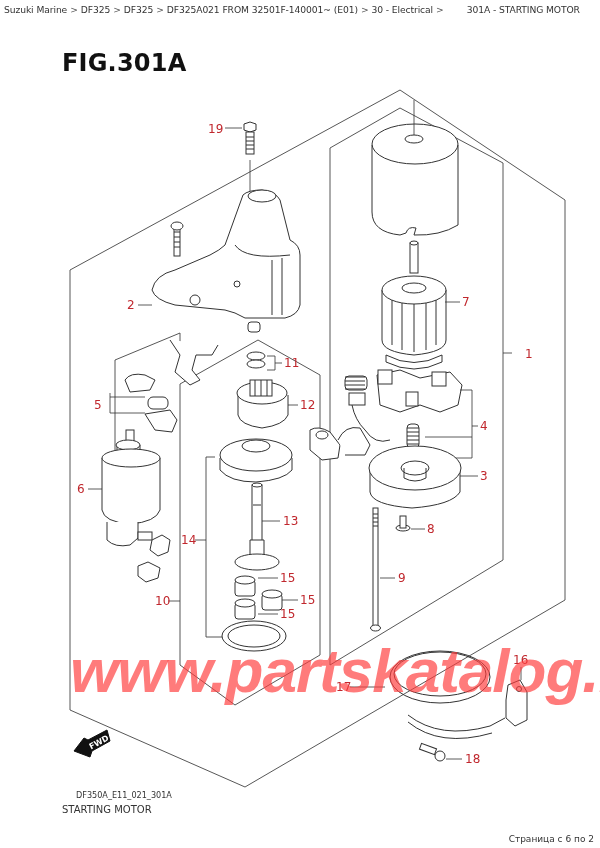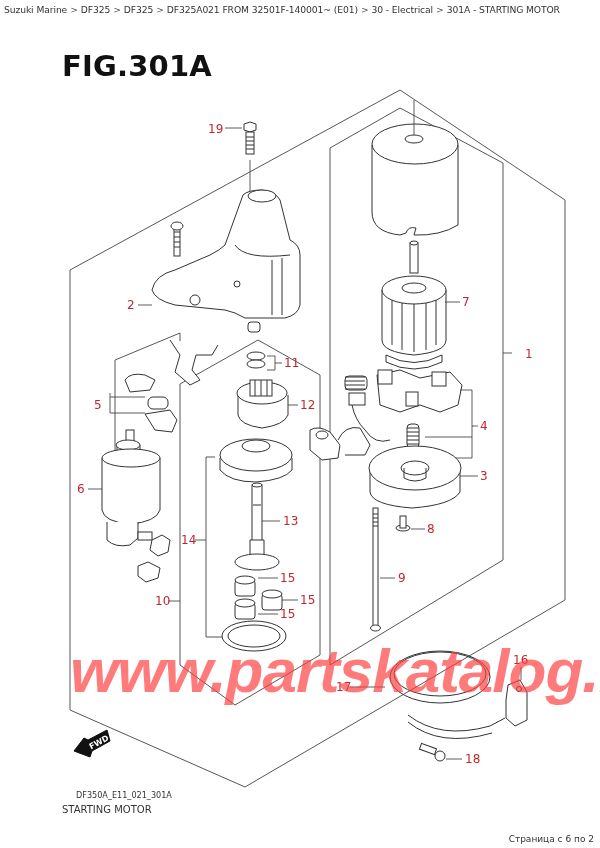--- a/index.html
+++ b/index.html
@@ -2,22 +2,22 @@
 <html><head>
   <meta charset="utf-8">
   <style>
     html, body { margin: 0; padding: 0; background: #ffffff; }
     body { width: 600px; height: 848px; position: relative; overflow: hidden;
            font-family: "DejaVu Sans", "Liberation Sans", sans-serif; color: #222; }
     .breadcrumb { position: absolute; left: 4px; top: 4px; font-size: 9.2px; color: #333;
                   white-space: nowrap; letter-spacing: -0.1px; }
     .breadcrumb .crumb { cursor: pointer; }
     .breadcrumb .sep { padding: 0 3px; color: #555; }
-    .breadcrumb .current { cursor: default; }
-    .fig-title { position: absolute; left: 62px; top: 49px; font-size: 29px; font-weight: bold;
+    .breadcrumb .current { cursor: default; margin-left: 20px; }
+    .fig-title { position: absolute; left: 62px; top: 49px; font-size: 24px; font-weight: bold;
                  font-family: "DejaVu Sans", sans-serif; color: #111; letter-spacing: 0.2px; }
     .diagram { position: absolute; left: 0; top: 0; width: 600px; height: 848px; }
     .diagram svg { width: 600px; height: 848px; display: block; }
     .callout { font-family: "DejaVu Sans", sans-serif; font-size: 12px; fill: #c0272d; }
     .watermark { position: absolute; left: 70px; top: 640px; font-family: "Liberation Sans", sans-serif;
                  font-size: 62px; font-weight: bold; font-style: italic; color: rgba(255, 60, 60, 0.68);
                  letter-spacing: -1px; white-space: nowrap; pointer-events: none; line-height: 1; }
     .fig-code { position: absolute; left: 76px; top: 790px; font-size: 9px; color: #333;
                 font-family: "DejaVu Sans Condensed", "DejaVu Sans", sans-serif; }
     .fig-caption { position: absolute; left: 62px; top: 804px; font-size: 10px; color: #333;

